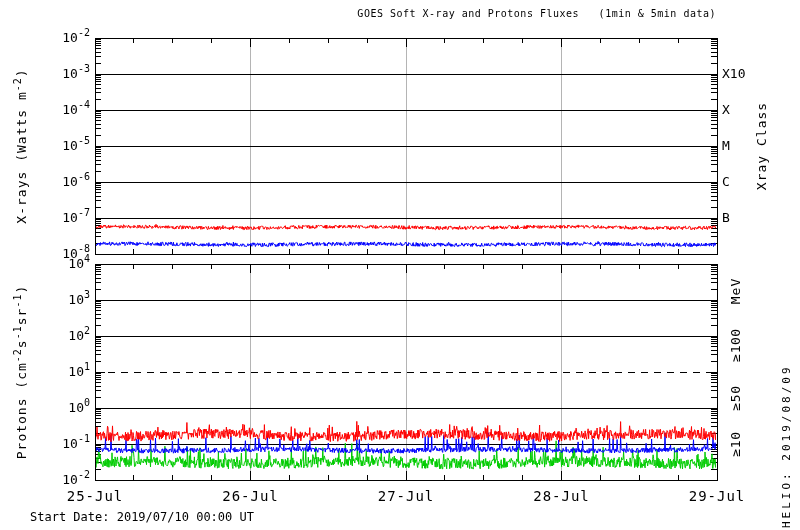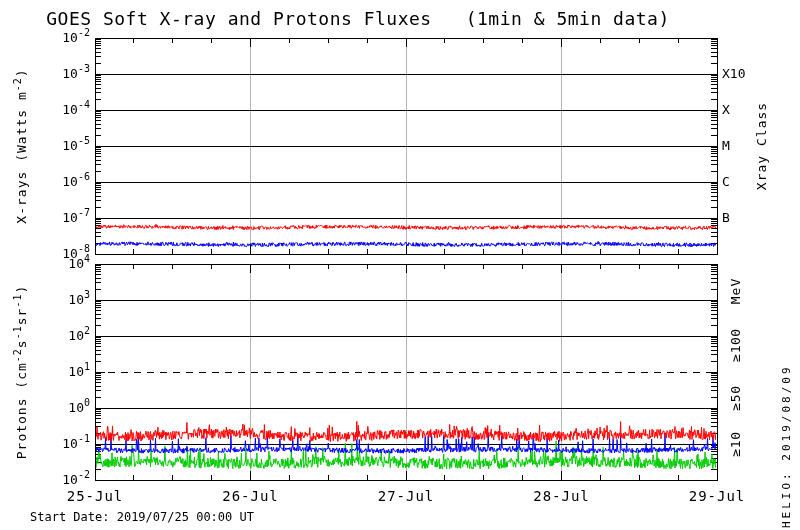--- a/index.html
+++ b/index.html
@@ -1,19 +1,19 @@
 <!DOCTYPE html>
 <html><head>
 <meta charset="utf-8">
 <style>
   html,body{margin:0;padding:0;background:#fff;}
   .stage{position:relative;width:800px;height:530px;background:#ffffff;overflow:hidden;
          font-family:"DejaVu Sans Mono", monospace;color:#000;}
-  .title{position:absolute;left:0;top:8px;width:716px;text-align:center;
-         font-size:18px;letter-spacing:0.5px;white-space:pre;}
+  .title{position:absolute;left:0;top:8px;width:716px;text-align:right;
+         font-size:10px;letter-spacing:0.5px;white-space:pre;}
   .footer{position:absolute;left:30px;top:510px;font-size:12px;white-space:pre;}
   .credit{position:absolute;left:780px;top:528px;font-size:11px;letter-spacing:3px;
           transform:rotate(-90deg);transform-origin:0 0;white-space:pre;}
   svg text{font-family:"DejaVu Sans Mono", monospace;fill:#000;}
 </style>
 </head>
 <body>
 
 <div class="stage">
   <div class="title">GOES Soft X-ray and Protons Fluxes   (1min &amp; 5min data)</div>
@@ -358,15 +358,15 @@
         <polyline points="95.0,438.1 95.5,439.9 96.0,434.7 96.5,436.2 97.0,427.0 97.5,434.7 98.0,439.3 98.5,434.4 99.0,435.9 99.5,433.6 100.0,433.8 100.5,432.3 101.0,440.2 101.5,439.4 102.0,433.8 102.5,435.4 103.0,432.2 103.5,431.8 104.0,438.4 104.5,433.2 105.0,436.8 105.5,437.8 106.0,436.7 106.5,440.7 107.0,433.3 107.5,426.2 108.0,427.4 108.5,440.4 109.0,433.7 109.5,439.8 110.0,432.4 110.5,434.3 111.0,441.8 111.5,433.5 112.0,435.6 112.5,425.9 113.0,437.6 113.5,440.4 114.0,433.9 114.5,435.2 115.0,436.1 115.5,435.5 116.0,433.8 116.5,433.8 117.0,435.0 117.5,432.1 118.0,435.1 118.5,436.4 119.0,440.5 119.5,436.4 120.0,437.2 120.5,437.9 121.0,435.9 121.5,436.6 122.0,438.4 122.5,434.6 123.0,435.2 123.5,437.5 124.0,435.6 124.5,439.4 125.0,439.2 125.5,432.2 126.0,440.3 126.5,434.1 127.0,441.1 127.5,439.9 128.0,432.5 128.5,440.5 129.0,434.1 129.5,439.2 130.0,438.0 130.5,433.8 131.0,429.6 131.5,431.8 132.0,441.0 132.5,439.4 133.0,432.5 133.5,435.6 134.0,440.7 134.5,439.6 135.0,440.5 135.5,440.0 136.0,436.9 136.5,431.4 137.0,432.7 137.5,439.1 138.0,432.5 138.5,439.2 139.0,432.8 139.5,439.1 140.0,439.2 140.5,431.6 141.0,441.1 141.5,438.0 142.0,435.8 142.5,439.4 143.0,434.1 143.5,436.3 144.0,438.2 144.5,437.8 145.0,435.1 145.5,434.5 146.0,431.2 146.5,434.3 147.0,437.2 147.5,437.5 148.0,431.5 148.5,435.7 149.0,440.1 149.5,437.9 150.0,432.7 150.5,431.4 151.0,439.6 151.5,436.6 152.0,434.4 152.5,437.3 153.0,440.4 153.5,432.5 154.0,433.6 154.5,435.5 155.0,430.8 155.5,430.3 156.0,433.6 156.5,437.4 157.0,431.6 157.4,435.2 157.9,427.1 158.4,435.6 158.9,432.7 159.4,439.2 159.9,432.3 160.4,436.9 160.9,434.7 161.4,438.9 161.9,432.3 162.4,437.9 162.9,430.2 163.4,436.5 163.9,430.8 164.4,435.0 164.9,433.5 165.4,432.3 165.9,439.7 166.4,432.4 166.9,436.1 167.4,432.8 167.9,435.1 168.4,432.4 168.9,435.5 169.4,439.1 169.9,436.8 170.4,432.7 170.9,432.5 171.4,437.1 171.9,439.9 172.4,432.5 172.9,431.2 173.4,439.2 173.9,435.1 174.4,438.0 174.9,431.4 175.4,438.8 175.9,435.8 176.4,431.5 176.9,431.8 177.4,432.1 177.9,432.7 178.4,434.8 178.9,431.5 179.4,434.3 179.9,436.7 180.4,437.8 180.9,438.7 181.4,438.8 181.9,436.6 182.4,432.1 182.9,433.6 183.4,433.2 183.9,432.2 184.4,431.9 184.9,433.4 185.4,432.4 185.9,432.5 186.4,433.1 186.9,422.5 187.4,433.4 187.9,433.8 188.4,439.3 188.9,433.2 189.4,433.4 189.9,433.4 190.4,434.5 190.9,433.0 191.4,437.2 191.9,433.0 192.4,434.0 192.9,435.1 193.4,437.2 193.9,429.6 194.4,429.5 194.9,430.2 195.4,433.2 195.9,436.1 196.4,432.9 196.9,434.1 197.4,437.7 197.9,429.5 198.4,430.6 198.9,427.5 199.4,435.6 199.9,430.5 200.4,429.2 200.9,432.5 201.4,430.1 201.9,438.6 202.4,435.6 202.9,437.6 203.4,429.5 203.9,438.6 204.4,429.0 204.9,433.7 205.4,429.3 205.9,431.7 206.4,429.3 206.9,438.0 207.4,431.0 207.9,433.6 208.4,433.9 208.9,429.0 209.4,424.7 209.9,435.3 210.4,433.5 210.9,431.6 211.4,429.1 211.9,437.8 212.4,430.8 212.9,438.2 213.4,434.3 213.9,430.2 214.4,435.8 214.9,436.4 215.4,429.3 215.9,433.0 216.4,430.9 216.9,429.4 217.4,431.9 217.9,429.8 218.4,438.1 218.9,436.3 219.4,433.6 219.9,431.7 220.4,438.7 220.9,436.1 221.4,434.8 221.9,430.9 222.4,432.2 222.9,436.3 223.4,437.4 223.9,429.6 224.4,434.8 224.9,437.7 225.4,431.1 225.9,432.0 226.4,427.0 226.9,434.6 227.4,436.3 227.9,429.7 228.4,438.8 228.9,432.3 229.4,433.7 229.9,429.0 230.4,432.3 230.9,437.1 231.4,432.3 231.9,430.0 232.4,433.7 232.9,429.9 233.4,433.4 233.9,435.8 234.4,431.1 234.9,434.7 235.4,434.9 235.9,436.7 236.4,430.5 236.9,436.0 237.4,433.5 237.9,434.4 238.4,432.1 238.9,432.4 239.4,430.5 239.9,437.8 240.4,433.8 240.9,434.5 241.4,429.6 241.9,429.5 242.4,430.2 242.9,424.2 243.4,433.7 243.9,435.4 244.4,424.8 244.9,435.8 245.4,430.9 245.9,435.0 246.4,434.5 246.9,430.1 247.4,436.9 247.9,432.3 248.4,432.7 248.9,432.1 249.4,427.8 249.9,434.5 250.4,438.6 250.9,430.3 251.4,434.3 251.9,430.4 252.4,428.4 252.9,430.3 253.4,437.2 253.9,433.7 254.4,432.5 254.9,436.9 255.4,435.7 255.9,436.7 256.4,433.9 256.9,435.5 257.4,434.9 257.9,438.8 258.4,438.7 258.9,437.4 259.4,434.5 259.9,433.6 260.4,432.6 260.9,430.7 261.4,432.5 261.9,430.4 262.4,432.4 262.9,430.5 263.4,434.7 263.9,439.0 264.4,424.6 264.9,437.6 265.4,439.7 265.9,439.8 266.4,438.3 266.9,431.1 267.4,437.7 267.9,432.5 268.4,437.5 268.9,430.4 269.4,438.6 269.9,436.3 270.4,430.4 270.9,437.2 271.4,435.0 271.9,433.5 272.4,439.0 272.9,433.1 273.4,434.9 273.9,438.9 274.4,434.8 274.9,433.0 275.4,434.6 275.9,435.4 276.4,433.5 276.9,436.3 277.4,437.9 277.9,431.9 278.4,437.3 278.9,434.9 279.4,437.8 279.9,432.0 280.4,435.5 280.9,438.7 281.4,439.7 281.8,434.5 282.3,434.8 282.8,436.8 283.3,434.1 283.8,440.4 284.3,440.4 284.8,434.7 285.3,432.4 285.8,433.1 286.3,432.5 286.8,434.3 287.3,437.1 287.8,437.4 288.3,438.5 288.8,433.2 289.3,440.2 289.8,437.3 290.3,440.6 290.8,434.3 291.3,426.7 291.8,440.3 292.3,440.9 292.8,436.3 293.3,439.4 293.8,438.4 294.3,438.9 294.8,428.5 295.3,431.7 295.8,436.4 296.3,433.0 296.8,432.9 297.3,433.0 297.8,439.1 298.3,437.8 298.8,433.9 299.3,434.7 299.8,437.9 300.3,431.8 300.8,440.9 301.3,437.7 301.8,432.9 302.3,432.6 302.8,435.9 303.3,435.9 303.8,437.9 304.3,437.1 304.8,434.4 305.3,431.9 305.8,435.4 306.3,433.9 306.8,433.1 307.3,436.5 307.8,434.0 308.3,434.3 308.8,433.5 309.3,434.9 309.8,427.6 310.3,440.7 310.8,440.5 311.3,441.1 311.8,436.7 312.3,437.3 312.8,440.7 313.3,433.2 313.8,438.8 314.3,437.3 314.8,436.1 315.3,436.3 315.8,440.1 316.3,434.4 316.8,432.4 317.3,437.0 317.8,434.7 318.3,433.7 318.8,438.7 319.3,433.7 319.8,438.4 320.3,435.9 320.8,437.0 321.3,438.0 321.8,434.6 322.3,435.6 322.8,437.9 323.3,435.6 323.8,432.3 324.3,434.0 324.8,433.4 325.3,436.2 325.8,435.4 326.3,439.3 326.8,439.4 327.3,440.0 327.8,428.1 328.3,440.4 328.8,433.7 329.3,425.1 329.8,438.1 330.3,441.7 330.8,434.4 331.3,434.8 331.8,435.7 332.3,426.9 332.8,436.3 333.3,440.8 333.8,433.7 334.3,435.1 334.8,433.2 335.3,438.8 335.8,433.0 336.3,436.2 336.8,433.4 337.3,432.1 337.8,441.3 338.3,438.5 338.8,434.4 339.3,436.3 339.8,432.0 340.3,439.6 340.8,438.3 341.3,437.4 341.8,438.7 342.3,434.5 342.8,437.0 343.3,438.3 343.8,439.1 344.3,438.5 344.8,433.0 345.3,433.5 345.8,438.0 346.3,441.3 346.8,433.6 347.3,434.0 347.8,439.3 348.3,432.1 348.8,438.9 349.3,438.7 349.8,434.7 350.3,435.3 350.8,434.8 351.3,433.4 351.8,432.7 352.3,433.2 352.8,435.1 353.3,432.5 353.8,441.3 354.3,435.6 354.8,434.6 355.3,440.4 355.8,432.2 356.3,436.7 356.8,421.4 357.3,439.7 357.8,434.0 358.3,425.2 358.8,436.9 359.3,431.2 359.8,434.3 360.3,436.1 360.8,436.9 361.3,440.6 361.8,435.2 362.3,436.4 362.8,433.9 363.3,435.9 363.8,435.3 364.3,438.4 364.8,431.3 365.3,439.7 365.8,439.8 366.3,434.4 366.8,432.7 367.3,433.6 367.8,426.4 368.3,430.7 368.8,433.8 369.3,436.6 369.8,439.6 370.3,434.9 370.8,432.5 371.3,435.1 371.8,440.5 372.3,433.9 372.8,435.4 373.3,432.3 373.8,439.4 374.3,433.4 374.8,431.7 375.3,437.1 375.8,437.2 376.3,436.3 376.8,438.8 377.3,430.5 377.8,432.6 378.3,434.2 378.8,434.4 379.3,430.5 379.8,439.4 380.3,435.8 380.8,430.5 381.3,437.7 381.8,431.8 382.3,437.4 382.8,436.0 383.3,435.9 383.8,439.2 384.3,437.2 384.8,431.8 385.3,432.3 385.8,431.4 386.3,439.3 386.8,434.5 387.3,435.7 387.8,438.4 388.3,434.2 388.8,437.0 389.3,437.5 389.8,431.0 390.3,434.3 390.8,433.6 391.3,430.2 391.8,431.6 392.3,430.0 392.8,436.4 393.3,432.0 393.8,429.8 394.3,438.2 394.8,435.5 395.3,433.1 395.8,435.6 396.3,431.7 396.8,432.1 397.3,438.6 397.8,435.4 398.3,430.1 398.8,432.5 399.3,437.7 399.8,436.1 400.3,431.6 400.8,437.9 401.3,430.2 401.8,433.3 402.3,432.0 402.8,434.4 403.3,431.0 403.8,430.1 404.3,438.4 404.8,430.0 405.3,438.2 405.8,431.6 406.2,436.0 406.7,438.7 407.2,434.2 407.7,436.7 408.2,435.8 408.7,430.6 409.2,435.9 409.7,432.0 410.2,430.4 410.7,437.2 411.2,431.6 411.7,430.3 412.2,438.7 412.7,436.3 413.2,437.0 413.7,431.3 414.2,437.8 414.7,433.4 415.2,439.1 415.7,435.2 416.2,433.2 416.7,434.1 417.2,437.8 417.7,430.2 418.2,438.2 418.7,430.2 419.2,436.6 419.7,432.9 420.2,429.2 420.7,429.6 421.2,430.4 421.7,431.1 422.2,432.2 422.7,438.1 423.2,432.2 423.7,431.0 424.2,434.0 424.7,435.1 425.2,436.9 425.7,436.4 426.2,434.3 426.7,432.8 427.2,434.5 427.7,431.2 428.2,434.8 428.7,437.4 429.2,430.7 429.7,433.1 430.2,437.3 430.7,429.4 431.2,436.3 431.7,433.2 432.2,433.1 432.7,432.8 433.2,434.1 433.7,435.0 434.2,430.9 434.7,438.0 435.2,431.9 435.7,433.8 436.2,429.1 436.7,434.2 437.2,438.2 437.7,433.6 438.2,429.8 438.7,433.5 439.2,433.9 439.7,437.0 440.2,430.7 440.7,432.1 441.2,435.3 441.7,429.0 442.2,433.5 442.7,432.9 443.2,432.2 443.7,433.3 444.2,436.7 444.7,438.5 445.2,431.7 445.7,437.1 446.2,435.3 446.7,434.4 447.2,437.4 447.7,437.9 448.2,435.1 448.7,434.2 449.2,434.3 449.7,424.5 450.2,438.3 450.7,432.1 451.2,437.0 451.7,435.0 452.2,436.9 452.7,430.1 453.2,437.8 453.7,438.2 454.2,425.9 454.7,433.4 455.2,435.4 455.7,429.5 456.2,429.7 456.7,426.3 457.2,430.1 457.7,433.8 458.2,438.3 458.7,430.5 459.2,437.1 459.7,431.0 460.2,430.5 460.7,430.0 461.2,432.7 461.7,431.1 462.2,438.8 462.7,432.6 463.2,429.4 463.7,429.8 464.2,436.7 464.7,430.4 465.2,439.3 465.7,435.3 466.2,430.8 466.7,437.2 467.2,428.3 467.7,432.7 468.2,437.6 468.7,430.3 469.2,438.6 469.7,436.6 470.2,437.0 470.7,437.6 471.2,431.1 471.7,427.6 472.2,426.6 472.7,432.5 473.2,437.9 473.7,437.1 474.2,431.4 474.7,435.4 475.2,439.7 475.7,435.5 476.2,432.8 476.7,439.2 477.2,439.2 477.7,434.8 478.2,439.6 478.7,434.4 479.2,436.4 479.7,438.9 480.2,433.1 480.7,433.1 481.2,436.0 481.7,439.3 482.2,438.0 482.7,435.0 483.2,433.7 483.7,431.3 484.2,439.5 484.7,438.9 485.2,427.5 485.7,433.5 486.2,428.5 486.7,436.0 487.2,437.9 487.7,425.6 488.2,436.4 488.7,434.8 489.2,435.2 489.7,436.4 490.2,432.2 490.7,435.4 491.2,429.2 491.7,437.6 492.2,436.2 492.7,434.2 493.2,436.5 493.7,440.0 494.2,435.0 494.7,431.8 495.2,430.8 495.7,434.9 496.2,431.5 496.7,434.2 497.2,432.0 497.7,431.9 498.2,437.3 498.7,431.0 499.2,440.4 499.7,425.3 500.2,434.6 500.7,435.0 501.2,431.7 501.7,435.0 502.2,439.2 502.7,432.9 503.2,438.9 503.7,438.4 504.2,432.2 504.7,432.9 505.2,437.5 505.7,439.2 506.2,431.9 506.7,439.2 507.2,436.3 507.7,435.3 508.2,433.6 508.7,431.8 509.2,435.8 509.7,438.0 510.2,434.9 510.7,433.9 511.2,438.1 511.7,436.3 512.2,436.4 512.7,439.2 513.2,433.2 513.7,432.8 514.2,437.6 514.7,440.4 515.2,439.2 515.7,435.3 516.2,433.3 516.7,434.5 517.2,441.0 517.7,428.1 518.2,434.5 518.7,439.7 519.2,438.5 519.7,440.7 520.2,433.7 520.7,432.5 521.2,432.7 521.7,439.0 522.2,435.0 522.7,436.6 523.2,436.6 523.7,431.6 524.2,432.3 524.7,440.4 525.2,433.9 525.7,439.1 526.2,435.7 526.7,440.7 527.2,439.1 527.7,440.5 528.2,435.1 528.7,440.0 529.2,439.9 529.7,433.8 530.2,437.2 530.6,432.3 531.1,438.7 531.6,439.3 532.1,435.5 532.6,434.4 533.1,439.1 533.6,432.9 534.1,438.0 534.6,438.0 535.1,434.1 535.6,432.7 536.1,440.9 536.6,433.1 537.1,440.1 537.6,433.6 538.1,437.2 538.6,441.3 539.1,435.5 539.6,425.1 540.1,441.8 540.6,439.5 541.1,440.0 541.6,433.4 542.1,431.8 542.6,433.3 543.1,432.3 543.6,439.1 544.1,435.5 544.6,440.2 545.1,436.5 545.6,431.9 546.1,436.6 546.6,434.6 547.1,439.2 547.6,432.9 548.1,440.0 548.6,433.8 549.1,432.6 549.6,441.3 550.1,438.3 550.6,433.2 551.1,436.4 551.6,440.3 552.1,433.3 552.6,434.9 553.1,437.8 553.6,432.1 554.1,435.4 554.6,431.3 555.1,434.8 555.6,437.0 556.1,433.9 556.6,434.2 557.1,439.7 557.6,433.0 558.1,431.6 558.6,437.5 559.1,431.4 559.6,441.5 560.1,435.6 560.6,438.4 561.1,432.4 561.6,441.0 562.1,434.3 562.6,435.3 563.1,432.2 563.6,433.2 564.1,438.5 564.6,440.1 565.1,434.4 565.6,438.3 566.1,439.3 566.6,437.7 567.1,433.9 567.6,433.5 568.1,436.2 568.6,435.9 569.1,437.4 569.6,434.2 570.1,440.4 570.6,431.5 571.1,431.6 571.6,435.1 572.1,436.6 572.6,437.7 573.1,439.7 573.6,432.7 574.1,435.9 574.6,431.4 575.1,430.6 575.6,433.2 576.1,428.1 576.6,431.5 577.1,439.7 577.6,432.9 578.1,432.5 578.6,435.9 579.1,433.1 579.6,434.1 580.1,436.4 580.6,437.3 581.1,436.4 581.6,431.2 582.1,433.7 582.6,437.8 583.1,436.8 583.6,433.2 584.1,437.7 584.6,438.9 585.1,430.9 585.6,436.6 586.1,437.0 586.6,439.3 587.1,433.2 587.6,433.0 588.1,428.8 588.6,438.7 589.1,430.9 589.6,432.6 590.1,432.5 590.6,435.0 591.1,430.4 591.6,434.2 592.1,439.1 592.6,435.9 593.1,436.0 593.6,437.8 594.1,432.8 594.6,438.3 595.1,430.7 595.6,435.5 596.1,434.3 596.6,432.6 597.1,428.0 597.6,438.3 598.1,434.4 598.6,439.4 599.1,437.3 599.6,433.3 600.1,427.1 600.6,433.7 601.1,431.6 601.6,431.1 602.1,431.5 602.6,436.0 603.1,434.7 603.6,439.9 604.1,428.2 604.6,437.7 605.1,433.8 605.6,430.5 606.1,431.2 606.6,432.0 607.1,425.5 607.6,439.7 608.1,432.1 608.6,433.2 609.1,438.4 609.6,435.0 610.1,430.2 610.6,430.6 611.1,430.8 611.6,435.8 612.1,434.6 612.6,436.4 613.1,438.5 613.6,439.6 614.1,434.1 614.6,432.9 615.1,435.4 615.6,431.8 616.1,438.7 616.6,438.3 617.1,433.2 617.6,435.8 618.1,434.5 618.6,438.3 619.1,433.0 619.6,433.0 620.1,436.0 620.6,421.6 621.1,437.7 621.6,433.5 622.1,435.6 622.6,435.6 623.1,438.5 623.6,433.1 624.1,435.5 624.6,438.6 625.1,431.9 625.6,432.5 626.1,435.7 626.6,433.9 627.1,434.5 627.6,433.8 628.1,435.8 628.6,434.3 629.1,431.4 629.6,425.8 630.1,430.6 630.6,438.2 631.1,429.7 631.6,434.3 632.1,439.1 632.6,435.6 633.1,430.3 633.6,434.6 634.1,439.1 634.6,437.6 635.1,434.0 635.6,433.3 636.1,437.9 636.6,433.7 637.1,431.5 637.6,435.9 638.1,431.8 638.6,430.2 639.1,437.9 639.6,433.2 640.1,437.4 640.6,436.6 641.1,432.7 641.6,438.7 642.1,433.2 642.6,434.7 643.1,432.6 643.6,429.5 644.1,434.9 644.6,433.4 645.1,435.9 645.6,429.3 646.1,435.4 646.6,434.8 647.1,435.0 647.6,434.4 648.1,438.8 648.6,438.7 649.1,438.7 649.6,429.8 650.1,438.2 650.6,436.2 651.1,436.9 651.6,435.5 652.1,429.2 652.6,436.8 653.1,430.9 653.6,430.4 654.1,433.4 654.6,437.7 655.0,434.3 655.5,432.2 656.0,436.4 656.5,434.6 657.0,429.5 657.5,438.2 658.0,433.6 658.5,432.4 659.0,429.6 659.5,435.4 660.0,434.2 660.5,429.3 661.0,438.8 661.5,433.4 662.0,433.1 662.5,434.0 663.0,431.0 663.5,431.0 664.0,431.0 664.5,435.8 665.0,436.7 665.5,434.8 666.0,432.6 666.5,438.1 667.0,430.6 667.5,431.1 668.0,432.6 668.5,434.6 669.0,437.7 669.5,431.6 670.0,429.9 670.5,430.7 671.0,439.1 671.5,436.3 672.0,430.8 672.5,429.4 673.0,432.0 673.5,432.3 674.0,433.2 674.5,430.9 675.0,426.5 675.5,439.0 676.0,437.0 676.5,430.7 677.0,432.1 677.5,437.4 678.0,437.2 678.5,431.1 679.0,437.8 679.5,431.6 680.0,432.0 680.5,437.8 681.0,437.0 681.5,428.6 682.0,437.5 682.5,437.4 683.0,427.6 683.5,434.2 684.0,436.2 684.5,434.8 685.0,436.1 685.5,433.4 686.0,432.8 686.5,433.2 687.0,433.3 687.5,433.3 688.0,436.1 688.5,438.0 689.0,433.6 689.5,430.1 690.0,439.5 690.5,431.2 691.0,432.3 691.5,426.5 692.0,439.4 692.5,432.4 693.0,436.2 693.5,431.8 694.0,434.6 694.5,429.8 695.0,430.1 695.5,432.6 696.0,437.6 696.5,435.1 697.0,435.6 697.5,430.0 698.0,434.7 698.5,430.2 699.0,438.2 699.5,436.8 700.0,433.3 700.5,438.8 701.0,436.0 701.5,427.2 702.0,438.8 702.5,439.8 703.0,439.3 703.5,436.6 704.0,428.5 704.5,439.0 705.0,433.4 705.5,439.2 706.0,431.3 706.5,437.1 707.0,437.8 707.5,434.7 708.0,434.2 708.5,436.3 709.0,432.2 709.5,439.8 710.0,434.9 710.5,433.2 711.0,431.0 711.5,437.0 712.0,432.8 712.5,437.9 713.0,435.2 713.5,439.5 714.0,431.6 714.5,432.0 715.0,432.7 715.5,439.8 716.0,433.6 716.5,434.6 717.0,433.1 " stroke="#ff0000" stroke-width="1"></polyline>
       </g>
       <g>
         <text x="95" y="501" text-anchor="middle" font-size="14" letter-spacing="1">25-Jul</text>
         <text x="250.5" y="501" text-anchor="middle" font-size="14" letter-spacing="1">26-Jul</text>
         <text x="406" y="501" text-anchor="middle" font-size="14" letter-spacing="1">27-Jul</text>
         <text x="561.5" y="501" text-anchor="middle" font-size="14" letter-spacing="1">28-Jul</text>
         <text x="717" y="501" text-anchor="middle" font-size="14" letter-spacing="1">29-Jul</text>
       </g>
     </svg>
-  <div class="footer">Start Date: 2019/07/25 00:00 UT</div>
+  <div class="footer">Start Date: 2019/07/10 00:00 UT</div>
   <div class="credit">HELIO: 2019/08/09</div>
 </div>
 
 </body></html>

